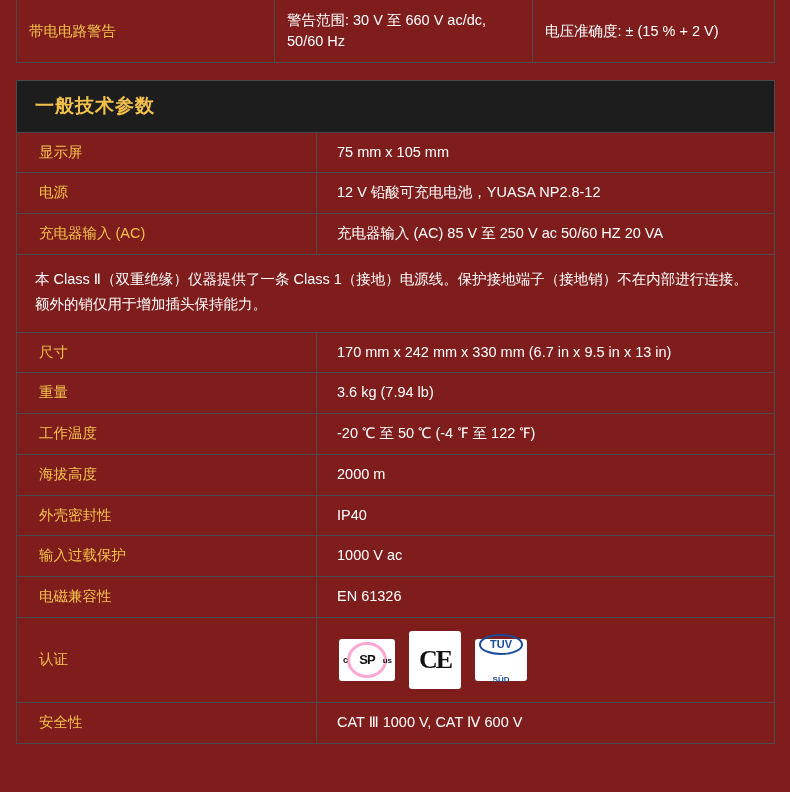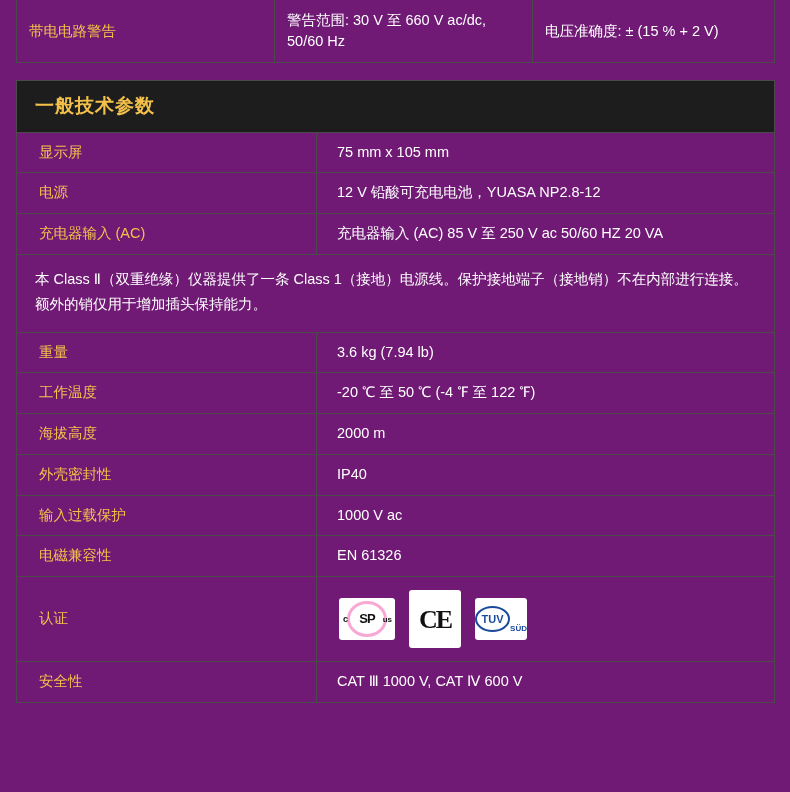--- a/index.html
+++ b/index.html
@@ -11,21 +11,21 @@
     width: 790px;
     height: 792px;
     font-family: "Liberation Sans", sans-serif;
     color: #ffffff;
     overflow: hidden;
   }
   .page {
     position: relative;
     width: 790px;
     height: 792px;
-    background: #701a75;
+    background: #7f1d1d;
   }
 
   
   .top-table {
     position: absolute;
     left: 16px;
     top: 0px;
     width: 758px;
     border: 1px solid #4a4a4a;
     border-top: none;
@@ -143,21 +143,21 @@
     width: 52px;
     height: 58px;
     font-size: 26px;
     font-weight: bold;
     letter-spacing: -2px;
     font-family: "Liberation Serif", serif;
   }
   .cert-tuv {
     width: 52px;
     height: 42px;
-    flex-direction: row;
+    flex-direction: column;
     background: #ffffff;
   }
   .cert-tuv .oval {
     width: 40px;
     height: 22px;
     border: 2px solid #1a4a9c;
     border-radius: 50%;
     color: #1a4a9c;
     font-weight: bold;
     font-size: 11px;
@@ -214,20 +214,24 @@
       </tr>
       <tr>
         <td class="row-label">充电器输入 (AC)</td>
         <td class="row-value">充电器输入 (AC) 85 V 至 250 V ac 50/60 HZ 20 VA</td>
       </tr>
 
       <tr class="note-row">
         <td colspan="2">本 Class Ⅱ（双重绝缘）仪器提供了一条 Class 1（接地）电源线。保护接地端子（接地销）不在内部进行连接。额外的销仅用于增加插头保持能力。</td>
       </tr>
 
+      <tr>
+        <td class="row-label">尺寸</td>
+        <td class="row-value">170 mm x 242 mm x 330 mm (6.7 in x 9.5 in x 13 in)</td>
+      </tr>
       <tr>
         <td class="row-label">重量</td>
         <td class="row-value">3.6 kg (7.94 lb)</td>
       </tr>
       <tr>
         <td class="row-label">工作温度</td>
         <td class="row-value">-20 ℃ 至 50 ℃ (-4 ℉ 至 122 ℉)</td>
       </tr>
       <tr>
         <td class="row-label">海拔高度</td>

